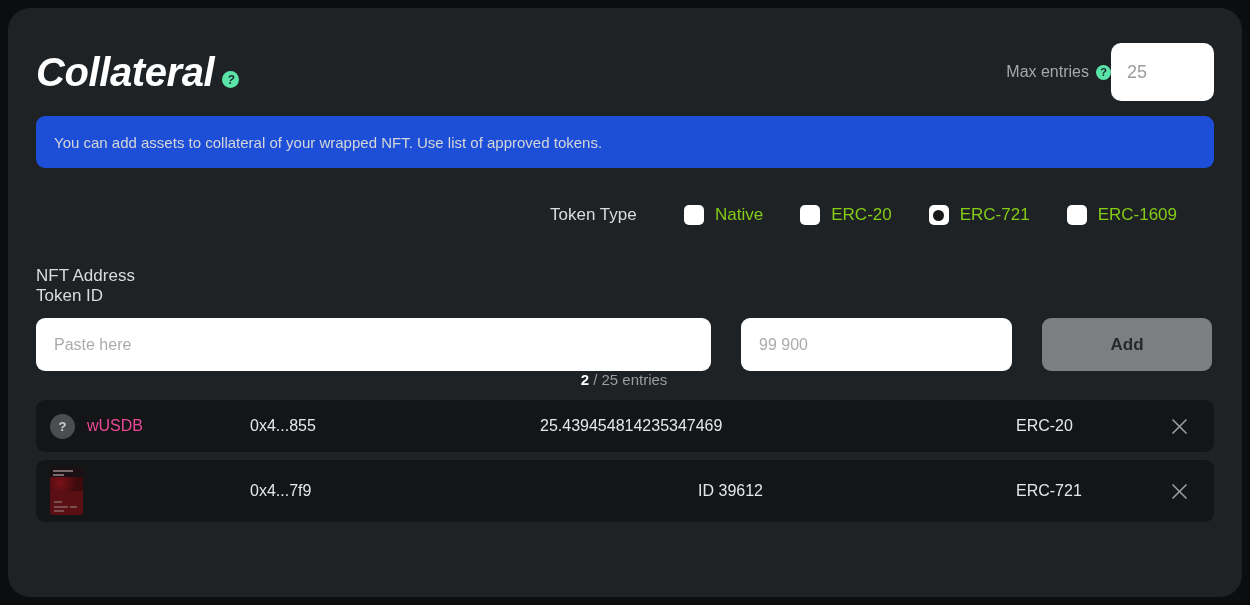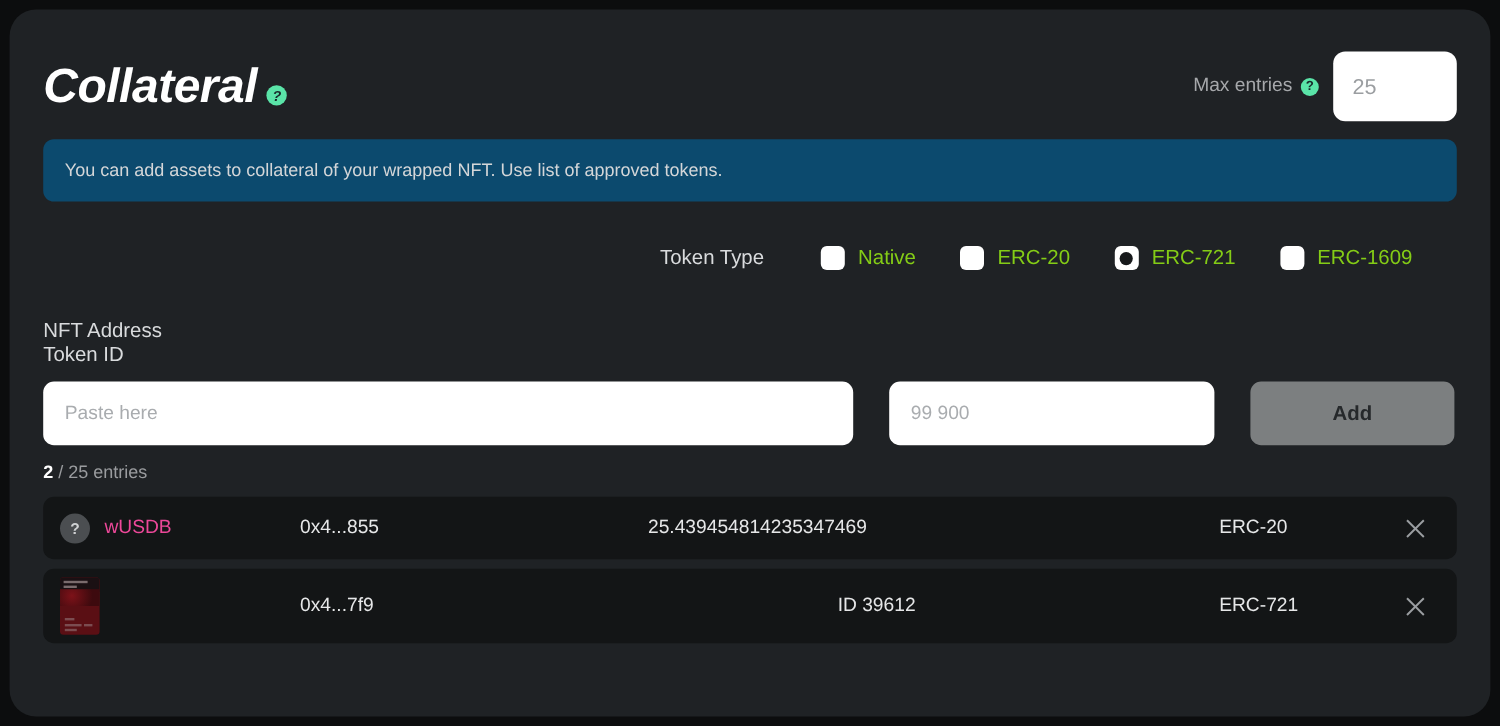--- a/index.html
+++ b/index.html
@@ -47,21 +47,21 @@
     font-size: 12px;
     font-weight: bold;
     display: flex;
     align-items: center;
     justify-content: center;
     line-height: 1;
     margin-bottom: 6px;
     flex: 0 0 auto;
   }
 
-  .maxentries-wrap { display: flex; align-items: center; gap: 12px; }
+  .maxentries-wrap { display: flex; align-items: center; }
   .maxentries-label {
     font-size: 16px;
     color: #a6a8ab;
     display: flex;
     align-items: center;
     gap: 7px;
   }
   .maxentries-label .help-icon { margin-bottom: 0; width: 15px; height: 15px; font-size: 11px; }
 
   .stepper {
@@ -82,21 +82,21 @@
     font-size: 18px;
     color: #8a8d90;
     padding-left: 16px;
   }
   .stepper-input::placeholder { color: #9b9ea1; }
 
   
   .banner {
     margin-top: 8px;
     height: 52px;
-    background: #0c4a6e;
+    background: #1d4ed8;
     border-radius: 9px;
     display: flex;
     align-items: center;
     padding: 0 18px;
     font-size: 15px;
     color: #d4d6d8;
   }
 
   
   .tokentype-row {
@@ -178,22 +178,21 @@
     border: none;
     border-radius: 9px;
     font-family: "Liberation Sans", sans-serif;
     font-size: 17px;
     font-weight: bold;
     color: #26292b;
     cursor: pointer;
   }
 
   .entries-count {
-    margin-top: 14px;
-    text-align: left;
+    text-align: center;
     font-size: 15px;
     color: #9a9c9f;
     padding-right: 2px;
   }
   .entries-count b { color: #ffffff; }
 
   
   .list { margin-top: 12px; }
   .list-row {
     height: 52px;

